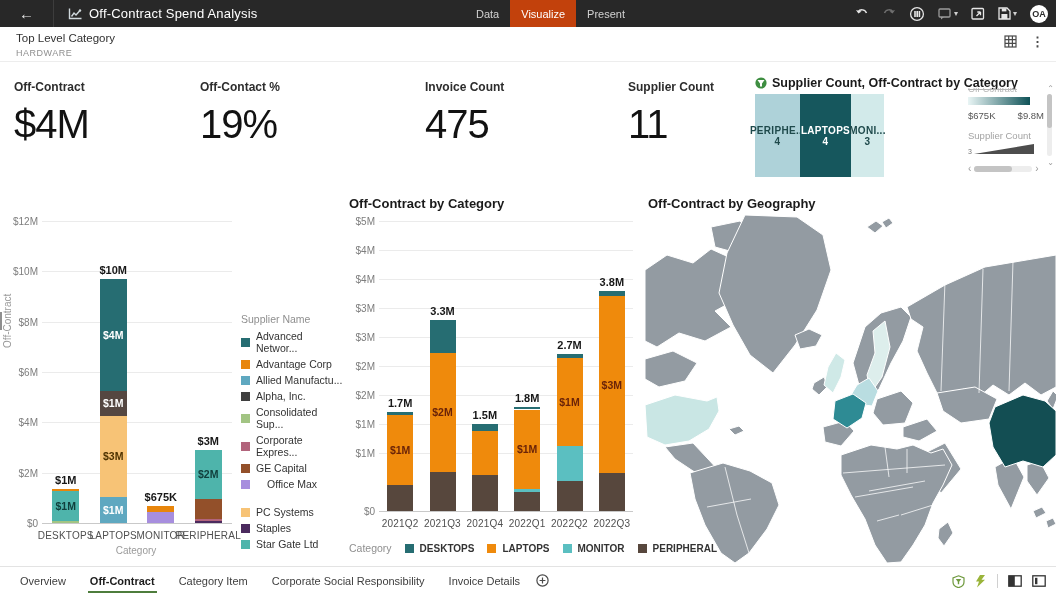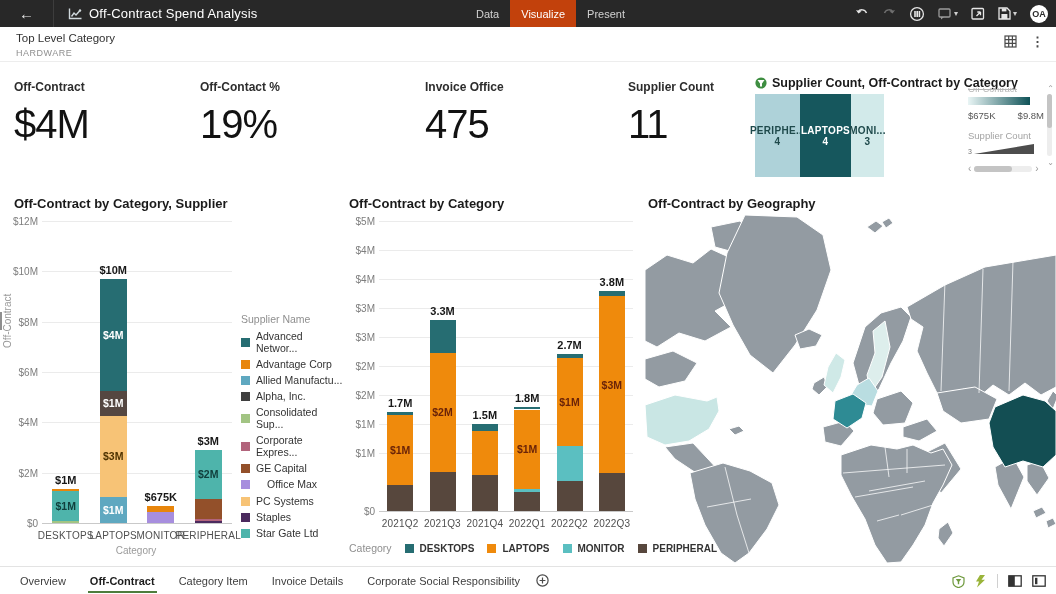--- a/index.html
+++ b/index.html
@@ -148,21 +148,21 @@
 <div id="kpis">
       <div class="abs" style="left: 14px; top: 80px; width: 170px;">
         <div class="kpi-label">Off-Contract</div>
         <div class="kpi-value">$4M</div>
       </div>
       <div class="abs" style="left: 200px; top: 80px; width: 170px;">
         <div class="kpi-label">Off-Contact %</div>
         <div class="kpi-value">19%</div>
       </div>
       <div class="abs" style="left: 425px; top: 80px; width: 170px;">
-        <div class="kpi-label">Invoice Office</div>
+        <div class="kpi-label">Invoice Count</div>
         <div class="kpi-value">475</div>
       </div>
       <div class="abs" style="left: 628px; top: 80px; width: 170px;">
         <div class="kpi-label">Supplier Count</div>
         <div class="kpi-value">11</div>
       </div>
     </div>
 
 <div class="abs" id="treemap" style="left:748px; top:76px; width:308px; height:116px;">
   <div style="display:flex; align-items:center; gap:5px; padding-left:7px;">
@@ -206,21 +206,20 @@
       <span style="font-size:10px; color:#9a9a9a;">‹</span>
       <div style="width:58px; height:6px; background:#ededed; border-radius:3px;">
             <div style="width:38px; height:6px; background:#c4c4c4; border-radius:3px;"></div>
           </div>
       <span style="font-size:10px; color:#9a9a9a;">›</span>
     </div>
   </div>
 </div>
 
 <div class="abs" id="chart-supplier" style="left:0; top:193px; width:345px; height:373px;">
-  <div class="viz-title abs" style="left:14px; top:3px;">Off-Contract by Category, Supplier</div>
   <div class="abs" id="plot-supplier" style="left:0; top:0; width:345px; height:373px;">
         <div class="gridline" style="left: 42px; top: 28px; width: 190px;"></div>
         <div class="ytick" style="left: 2px; top: 23px; width: 36px;">$12M</div>
         <div class="gridline" style="left: 42px; top: 78.3333px; width: 190px;"></div>
         <div class="ytick" style="left: 2px; top: 73.3333px; width: 36px;">$10M</div>
         <div class="gridline" style="left: 42px; top: 128.667px; width: 190px;"></div>
         <div class="ytick" style="left: 2px; top: 123.667px; width: 36px;">$8M</div>
         <div class="gridline" style="left: 42px; top: 179px; width: 190px;"></div>
         <div class="ytick" style="left: 2px; top: 174px; width: 36px;">$6M</div>
         <div class="gridline" style="left: 42px; top: 229.333px; width: 190px;"></div>
@@ -282,21 +281,21 @@
           <div>Consolidated Sup...</div>
         </div>
         <div class="leg-item" style="margin-bottom: 4px;">
           <div class="swatch" style="background: rgb(178, 100, 124);"></div>
           <div>Corporate Expres...</div>
         </div>
         <div class="leg-item" style="margin-bottom: 4px;">
           <div class="swatch" style="background: rgb(147, 80, 42);"></div>
           <div>GE Capital</div>
         </div>
-        <div class="leg-item" style="margin-bottom: 5px; gap: 17px;">
+        <div class="leg-item" style="margin-bottom: 16px; gap: 17px;">
           <div class="swatch" style="background: rgb(167, 142, 222);"></div>
           <div>Office Max</div>
         </div>
         <div class="leg-item" style="margin-bottom: 4px;">
           <div class="swatch" style="background: rgb(247, 195, 118);"></div>
           <div>PC Systems</div>
         </div>
         <div class="leg-item" style="margin-bottom: 4px;">
           <div class="swatch" style="background: rgb(75, 42, 94);"></div>
           <div>Staples</div>
@@ -457,22 +456,22 @@
       <path fill="#134e53" d="M350,192 L378,180 L400,186 L411,196 L411,240 L398,252 L378,246 L360,252 L348,232 L344,208 Z"></path>
     </g>
   </svg>
 </div>
 
 <div id="canvasbar">
   <div id="cv-tabs" style="display:flex; padding-left:8px;">
         <div class="cv-tab">Overview</div>
         <div class="cv-tab active">Off-Contract</div>
         <div class="cv-tab">Category Item</div>
+        <div class="cv-tab">Corporate Social Responsibility</div>
         <div class="cv-tab">Invoice Details</div>
-        <div class="cv-tab">Corporate Social Responsibility</div>
       </div>
   <span style="margin-left:4px; display:flex; align-items:center;">
     <svg width="13" height="13" viewBox="0 0 13 13">
           <circle cx="6.5" cy="6.5" r="5.6" stroke="#4a4a4a" stroke-width="1.2" fill="none"></circle>
           <path d="M6.5,3.6 V9.4 M3.6,6.5 H9.4" stroke="#4a4a4a" stroke-width="1.2"></path>
         </svg>
   </span>
   <div id="cv-icons">
     <span>
           <svg width="13" height="13" viewBox="0 0 13 13">

